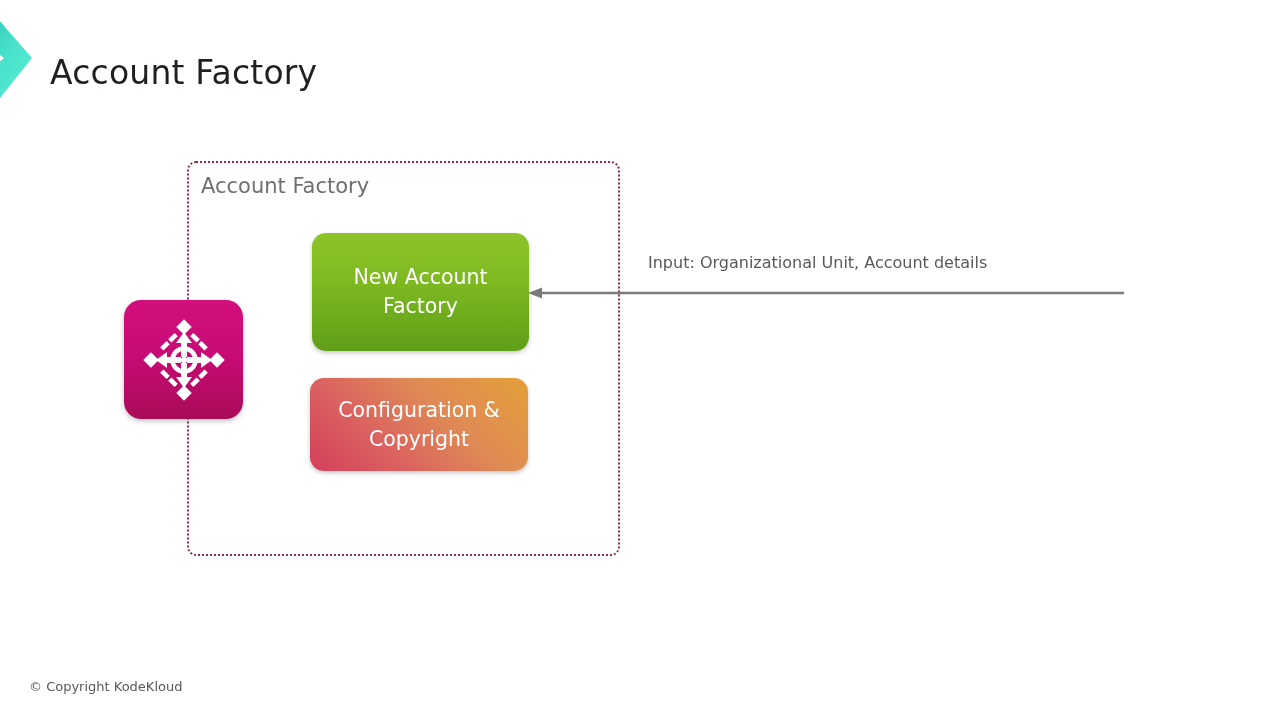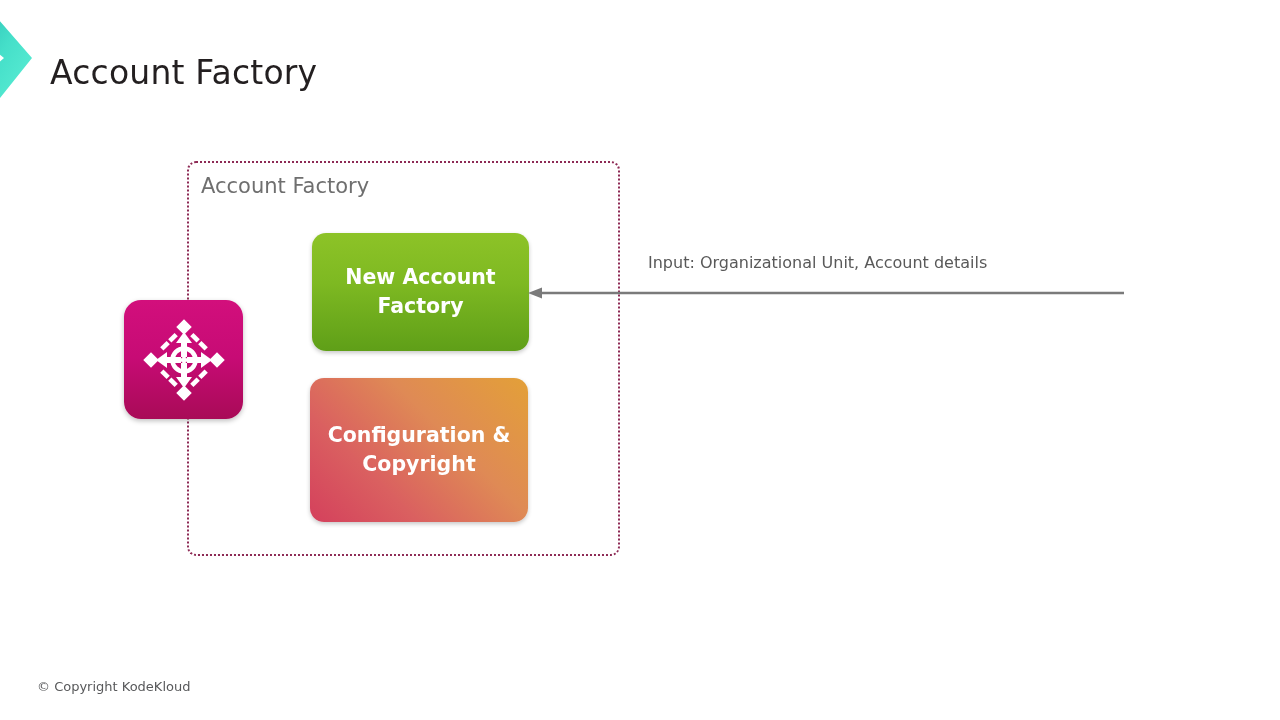--- a/index.html
+++ b/index.html
@@ -62,37 +62,37 @@
   .proc-box {
     position: absolute;
     border-radius: 14px;
     display: flex;
     align-items: center;
     justify-content: center;
     text-align: center;
     color: #ffffff;
     font-size: 20.5px;
     line-height: 29px;
-    font-weight: 700;
+    font-weight: 400;
     box-shadow: 0 2px 4px rgba(0,0,0,0.22);
     box-sizing: border-box;
     padding: 4px 12px;
   }
   .box-green {
     left: 312px;
     top: 233px;
     width: 217px;
     height: 118px;
     background: linear-gradient(to bottom, #8dc327 0%, #7eb922 42%, #5f9f18 100%);
   }
   .box-orange {
     left: 310px;
     top: 378px;
     width: 218px;
-    height: 144px;
+    height: 93px;
     background: linear-gradient(to bottom right, #e09a57 0%, #de8b5e 30%, #dd6f62 62%, #d6455e 100%);
   }
   .box-orange-inner {
     background: linear-gradient(225deg, #e3a038 0%, #df8a55 38%, #da6060 70%, #d4405c 100%);
   }
 
   
   .icon-tile {
     position: absolute;
     left: 124px;
@@ -127,21 +127,20 @@
   }
 
   
   .footer-copyright {
     position: absolute;
     left: 29px;
     top: 679px;
     font-size: 13px;
     color: #58595b;
     white-space: nowrap;
-    margin-left: 8px;
   }
 </style>
 </head>
 <body>
 
 <div class="brand-logo">
   <svg width="70" height="98" viewBox="0 0 70 98">
     <defs>
       <linearGradient id="tealGrad" x1="0" y1="0" x2="1" y2="1">
         <stop offset="0%" stop-color="#2bbfb4"></stop>

